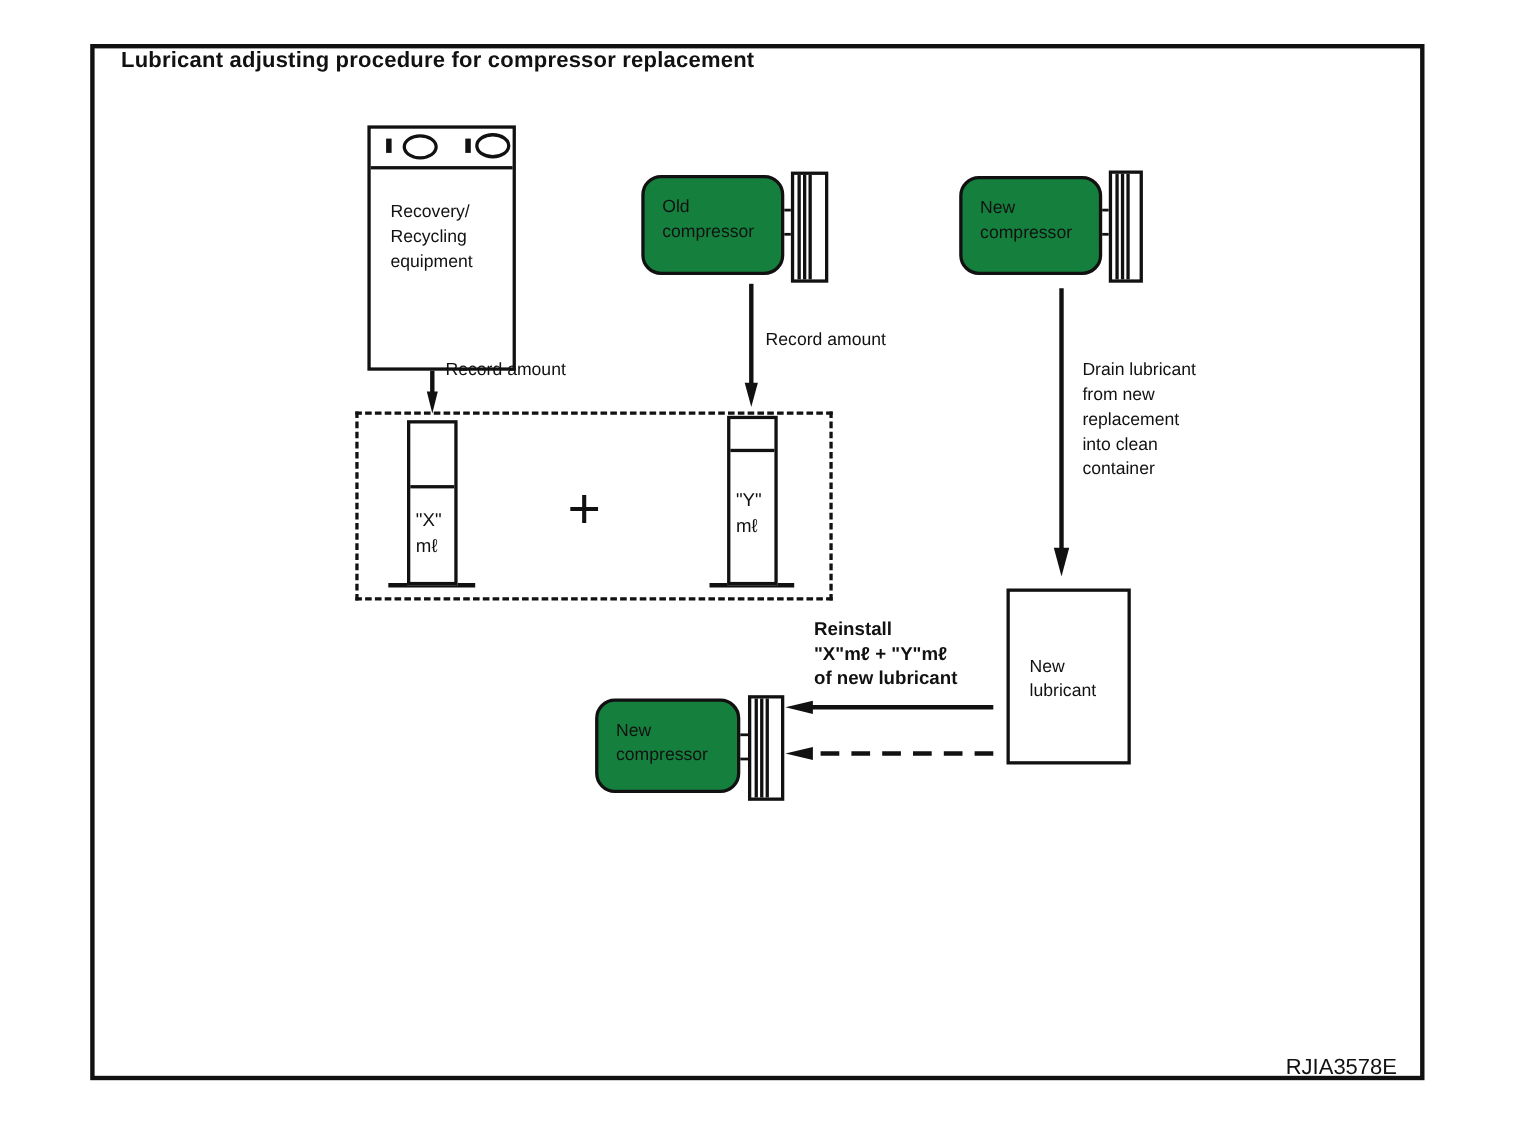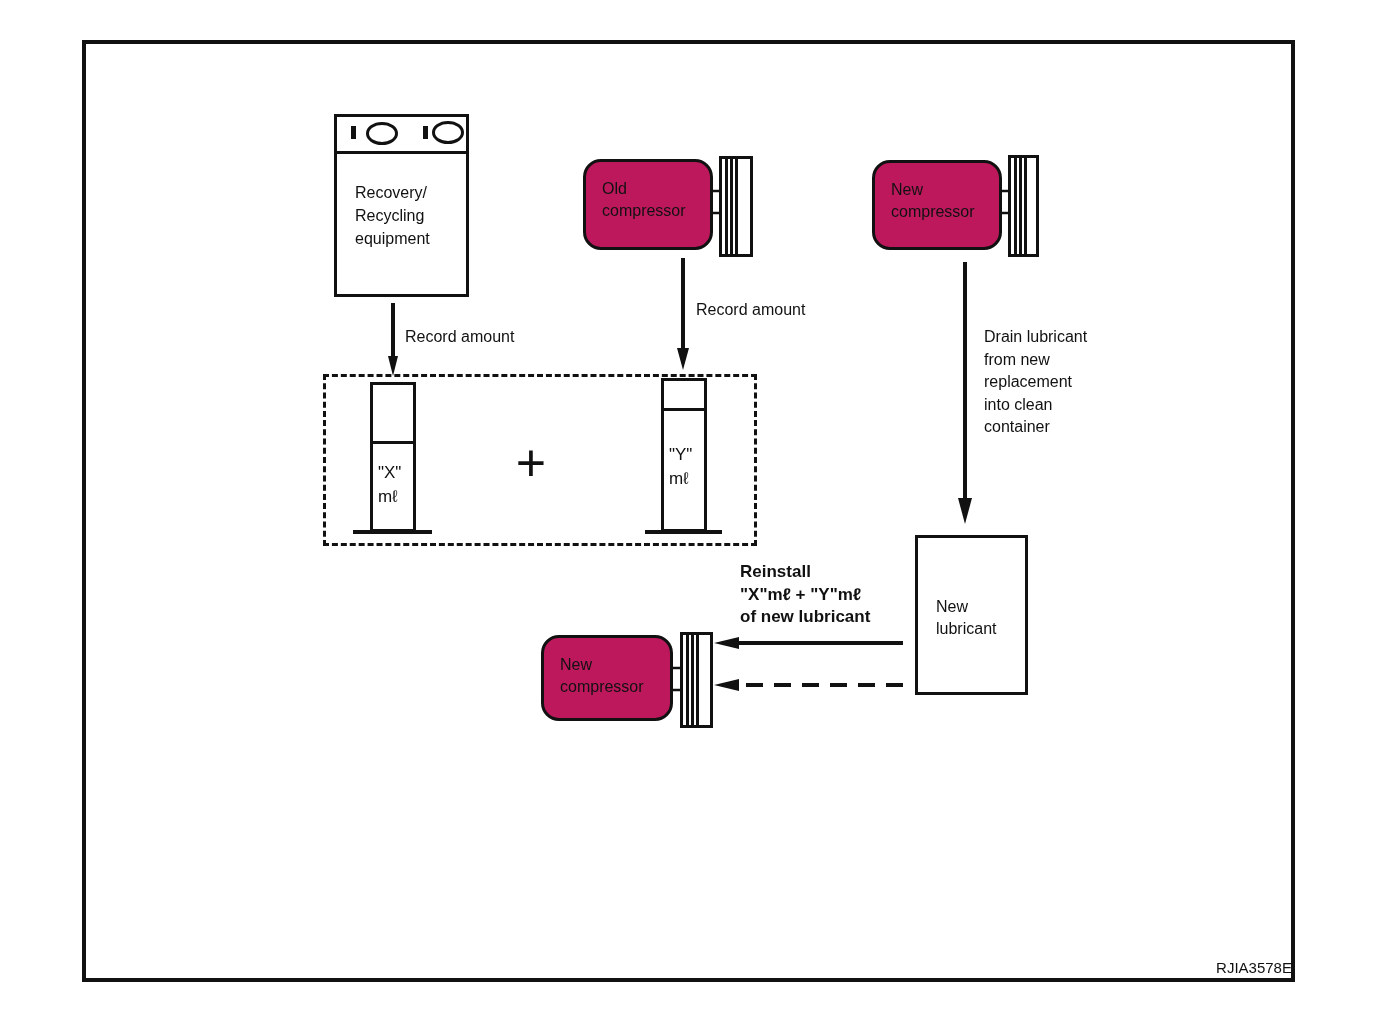--- a/index.html
+++ b/index.html
@@ -12,46 +12,46 @@
     border:4px solid #111;box-sizing:border-box;background:#fff;
   }
   .abs{position:absolute;box-sizing:border-box;}
   .title{
     left:110px;top:44px;font-size:20px;font-weight:bold;letter-spacing:.2px;white-space:nowrap;
   }
   .label{white-space:pre-line;font-size:16px;line-height:22px;}
   .boldnote{white-space:pre-line;font-weight:bold;font-size:17px;margin-left:12px;}
   
   .box{border:3px solid #111;background:#fff;}
-  .equip{left:334px;top:114px;width:135px;height:183px;}
+  .equip{left:334px;top:114px;width:135px;height:223px;}
   .equip-head{position:absolute;left:0;top:0;right:0;height:34px;border-bottom:3px solid #111;}
   .gauge{position:absolute;border:3px solid #111;border-radius:50%;width:26px;height:17px;background:#fff;}
   .switch{position:absolute;width:5px;height:13px;background:#111;}
   .equip-label{position:absolute;left:18px;top:64px;line-height:23px;}
-  .comp{border:3px solid #111;border-radius:18px;background:#be185d;}
+  .comp{border:3px solid #111;border-radius:18px;background:#15803d;}
   .comp-label{position:absolute;left:16px;top:16px;line-height:22px;}
   .pulley{border:3px solid #111;background:#fff;position:absolute;}
   .stripe{position:absolute;top:0;bottom:0;width:3px;background:#111;}
   .s1{left:3px;} .s2{left:8px;} .s3{left:13px;}
   
   .dashed{border:3px dashed #111;background:transparent;}
   .measure-box{left:323px;top:374px;width:434px;height:172px;}
   .addnote-box{left:718px;top:707px;width:216px;height:144px;}
   .addnote-text{position:absolute;left:9px;top:5px;line-height:23.5px;}
   
   .cyl{border:3px solid #111;background:#fff;}
   .cyl-x{left:370px;top:382px;width:46px;height:150px;}
   .cyl-y{left:661px;top:378px;width:46px;height:154px;}
   .fill-line{position:absolute;left:0;right:0;height:3px;background:#111;}
   .cyl-label{position:absolute;left:5px;font-size:17px;line-height:24px;white-space:pre-line;}
   .plus{left:505px;top:433px;width:52px;text-align:center;font-size:52px;font-weight:normal;}
   
   .lub{left:915px;top:535px;width:113px;height:160px;}
   .lub-label{position:absolute;left:18px;top:58px;line-height:22px;}
-  .figcode{left:1194px;top:959px;width:120px;text-align:center;font-size:15px;}
+  .figcode{left:1150px;top:959px;width:120px;text-align:right;font-size:20px;}
   svg{position:absolute;left:0;top:0;}
 </style>
 </head>
 <body>
 
 <div class="page">
   <div class="frame"></div>
 
   <svg width="1376" height="1026" viewBox="0 0 1376 1026">
     <g stroke="#111" fill="#111">
@@ -81,20 +81,21 @@
     <g stroke="#111" stroke-width="2.5">
       <line x1="713" y1="191" x2="719" y2="191"></line>
       <line x1="713" y1="213" x2="719" y2="213"></line>
       <line x1="1002" y1="191" x2="1008" y2="191"></line>
       <line x1="1002" y1="213" x2="1008" y2="213"></line>
       <line x1="673" y1="668" x2="680" y2="668"></line>
       <line x1="673" y1="690" x2="680" y2="690"></line>
     </g>
   </svg>
 
+  <div class="abs title">Lubricant adjusting procedure for compressor replacement</div>
 
   <div class="abs box equip">
     <div class="equip-head">
       <div class="switch" style="left:14px;top:9px;"></div>
       <div class="gauge" style="left:29px;top:5px;"></div>
       <div class="switch" style="left:86px;top:9px;"></div>
       <div class="gauge" style="left:95px;top:4px;"></div>
     </div>
     <div class="equip-label label">Recovery/
 Recycling

